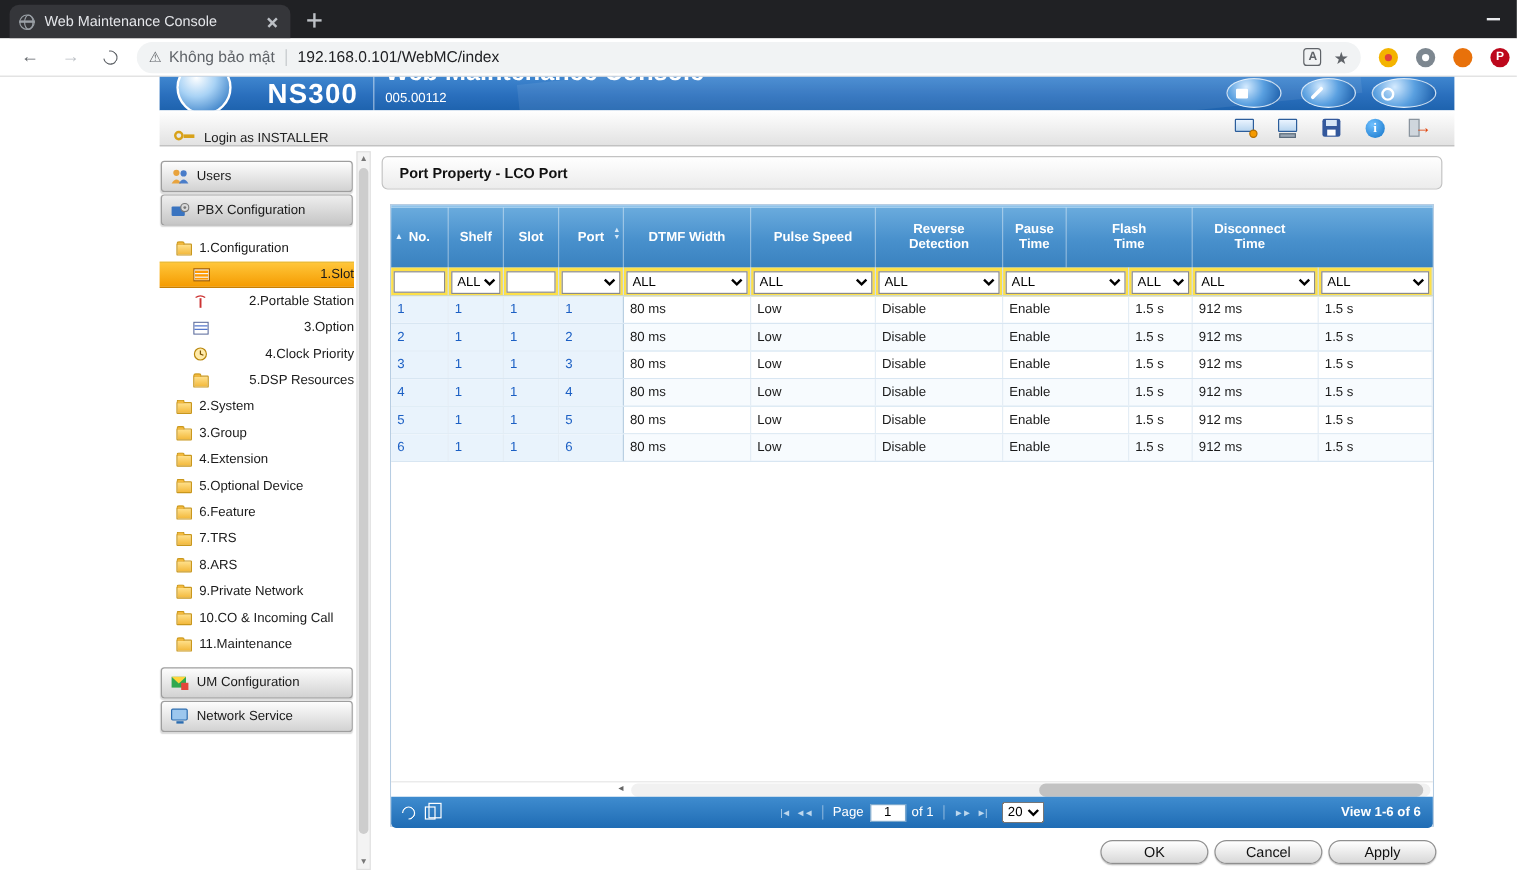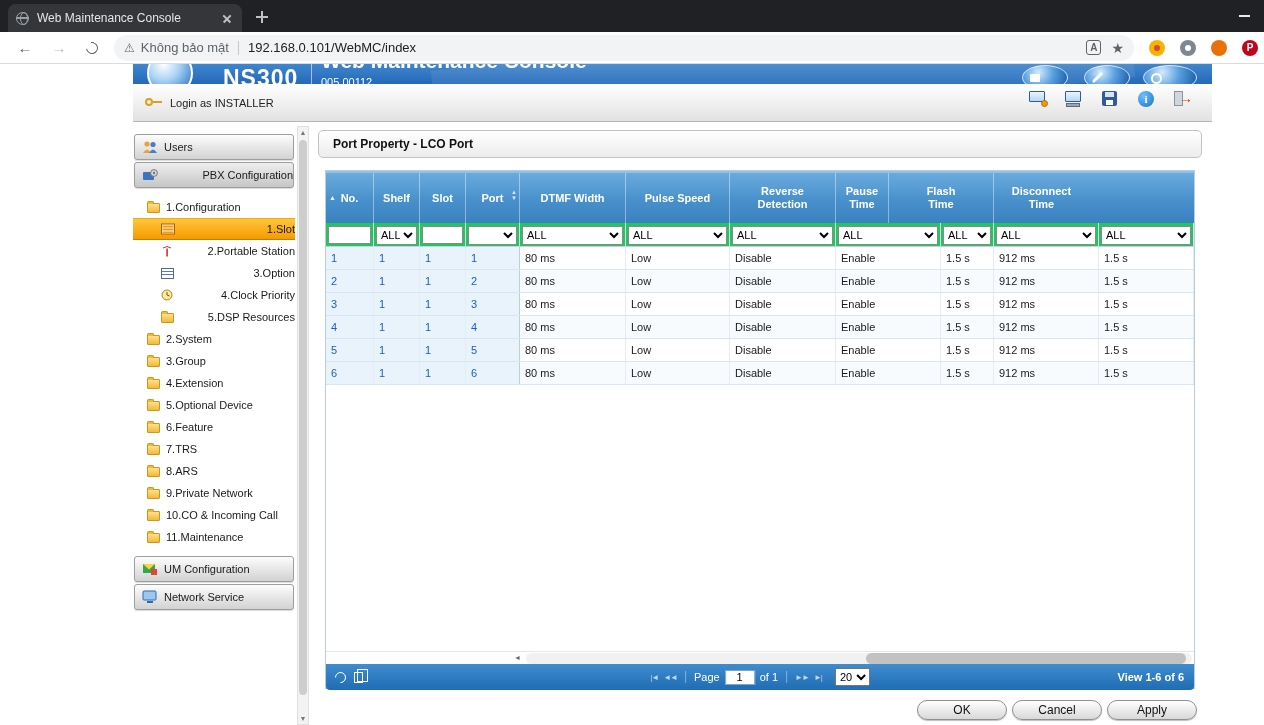--- a/index.html
+++ b/index.html
@@ -58,23 +58,23 @@
   .version { position:absolute; left:188px; top:12px; color:#fff; font-size:11px; }
   .bcirc { position:absolute; top:1px; width:25px; height:25px; border-radius:50%;
     border:1px solid rgba(255,255,255,.75);
     background:radial-gradient(circle at 35% 28%, #d5ebff, #5aa0e0 45%, #1a5ca8 95%); }
   .bcirc.c1 { left:889px; } .bcirc.c2 { left:951px; } .bcirc.c3 { left:1010px; }
   .ico-home { position:absolute; left:7px; top:8px; width:10px; height:8px; background:#fff; border-radius:1px; }
   .ico-wrench { position:absolute; left:6px; top:10px; width:13px; height:3px; background:#fff; transform:rotate(-45deg); border-radius:2px; }
   .ico-gear { position:absolute; left:7px; top:7px; width:11px; height:11px; border-radius:50%; border:2.5px solid #fff; }
 
   
-  .webtoolbar { position:absolute; left:133px; top:84px; width:1079px; height:38px;
+  .webtoolbar { position:absolute; left:133px; top:92px; width:1079px; height:30px;
     background:linear-gradient(#ffffff,#e2e2e2); border-bottom:1px solid #b5b5b5;
-    display:flex; align-items:center; }
+    display:flex; align-items:flex-end; }
   .key-icon { position:relative; width:18px; height:14px; margin-left:12px; flex:0 0 18px; }
   .key-icon .kc { position:absolute; left:0; top:2px; width:8px; height:8px; border:2.4px solid #d8a21a; border-radius:50%; }
   .key-icon .ks { position:absolute; left:8px; top:5px; width:9px; height:2.6px; background:#d8a21a; }
   .login-text { font-size:11px; color:#222; margin-left:7px; }
   .tb-ico { position:absolute; top:6px; width:20px; height:18px; }
   .t1 { left:895px; } .t2 { left:931px; } .t3 { left:967px; } .t4 { left:1003px; } .t5 { left:1039px; }
   .scr { position:absolute; left:1px; top:1px; width:16px; height:11px; border:1.6px solid #2b5d9b;
     background:linear-gradient(#eaf4ff,#b9d6f0); border-radius:1px; }
   .scr-dot { position:absolute; right:0; bottom:1px; width:7px; height:7px; background:#f59a00; border:1px solid #b36e00; border-radius:50%; }
   .kb { position:absolute; left:2px; top:13px; width:14px; height:4px; background:#9aa7b5; border:1px solid #5a6b7c; }
@@ -85,21 +85,21 @@
     background:radial-gradient(circle at 35% 30%, #6fc0ff, #1273c8); color:#fff; text-align:center;
     line-height:16px; font-size:11px; font-weight:bold; font-family:"Liberation Serif", serif; }
   .door { position:absolute; left:2px; top:1px; width:9px; height:15px; background:#cfd6dd; border:1px solid #8a949e; }
   .lg-arrow { position:absolute; left:7px; top:0px; color:#e03c00; font-size:14px; font-weight:bold; }
 
   
   .sidebar { position:absolute; left:133px; top:132px; width:162px; }
   .side-btn { height:26px; margin:2px 1px; border:1px solid #9e9e9e; border-radius:3px;
     background:linear-gradient(#fdfdfd,#d2d2d2); display:flex; align-items:center; gap:6px;
     padding-left:7px; font-size:11px; color:#1a1a1a; box-shadow:0 1px 1px rgba(0,0,0,.15); }
-  .side-btn.active { background:linear-gradient(#eeeeee,#c6c6c6);justify-content:space-between; }
+  .side-btn.active { background:linear-gradient(#eeeeee,#c6c6c6); }
   .tree { padding:6px 0 6px 0; font-size:11px; color:#1a1a1a; }
   .titem { height:22px; display:flex; align-items:center; gap:6px; padding-left:14px; white-space:nowrap; }
   .titem.child { padding-left:28px;justify-content:space-between; }
   .titem.sel { background:linear-gradient(#ffc63a,#f59b00); border-top:1px solid #e8ae12; border-bottom:1px solid #c87f00; }
   .fold { width:13px; height:10px; background:linear-gradient(#ffe08a,#f3b93c); border:1px solid #c9971c;
     border-radius:1px; position:relative; flex:0 0 13px; margin-top:1px; }
   .fold::before { content:""; position:absolute; top:-3px; left:-1px; width:5px; height:2px;
     background:#f3b93c; border:1px solid #c9971c; border-bottom:none; border-radius:2px 2px 0 0; }
   .vscroll { position:absolute; left:297px; top:126px; width:12px; height:599px; background:#f3f3f3; border:1px solid #e0e0e0; }
   .vs-up, .vs-down { position:absolute; left:0; width:10px; text-align:center; color:#777; font-size:7px; }
@@ -118,21 +118,21 @@
   .th { display:flex; align-items:center; justify-content:center; color:#fff; font-size:11px;
     font-weight:bold; text-align:center; border-right:1px solid rgba(255,255,255,.4); position:relative; }
   .ht { display:inline-block; line-height:13px; }
   .c0{width:48px;} .c1{width:46px;} .c2{width:46px;} .c3{width:54px;} .c4{width:106px;}
   .c5{width:104px;} .c6{width:106px;} .c7{width:105px;} .c8{width:53px;} .c9{width:105px;} .c10{width:95px; border-right:none;}
   .c6 .ht{max-width:62px;} .c7 .ht{max-width:62px;} .c8 .ht{max-width:38px;} .c9 .ht{max-width:38px;} .c10 .ht{max-width:68px;}
   .sorted { position:absolute; left:3px; top:21px; font-size:7px; color:#e8f4ff; }
   .sortboth { position:absolute; right:2px; top:16px; display:flex; flex-direction:column; }
   .sortboth i { font-style:normal; font-size:6px; line-height:6px; color:#d5e8f8; }
 
-  .tfilter { display:flex; height:24px; background:#22c55e; border-bottom:1px solid #c3d6e8; }
+  .tfilter { display:flex; height:24px; background:#fde047; border-bottom:1px solid #c3d6e8; }
   .tf { padding:2px 2px; border-right:1px solid #cfdfee; }
   .fin { width:100%; height:18px; border:1px solid #8a8a8a; font-size:11px; padding:0 2px; background:#fff; }
   .fsel { width:100%; height:19px; font-size:11px; background:#fff; border:1px solid #8a8a8a; }
 
   .trow { display:flex; height:23px; border-bottom:1px solid #d8e6f2; }
   .trow:nth-child(even) { background:#f7fbfe; }
   .td { font-size:11px; line-height:22px; padding:0 5px; color:#1a1a1a;
     border-right:1px solid #e4edf5; overflow:hidden; white-space:nowrap; }
   .td.num { background:#e9f3fc; color:#1b5fc4; }
   .td.c3 { border-right:1px solid #b9cfe2; }

